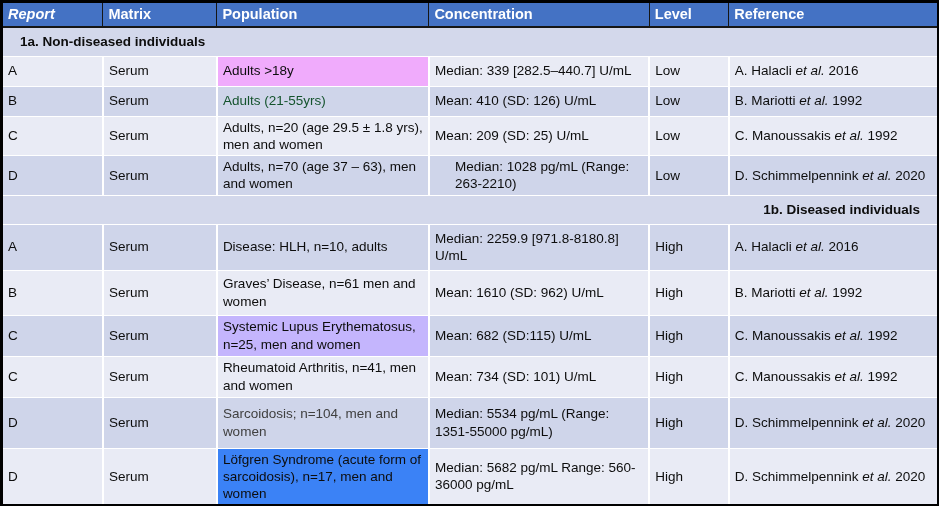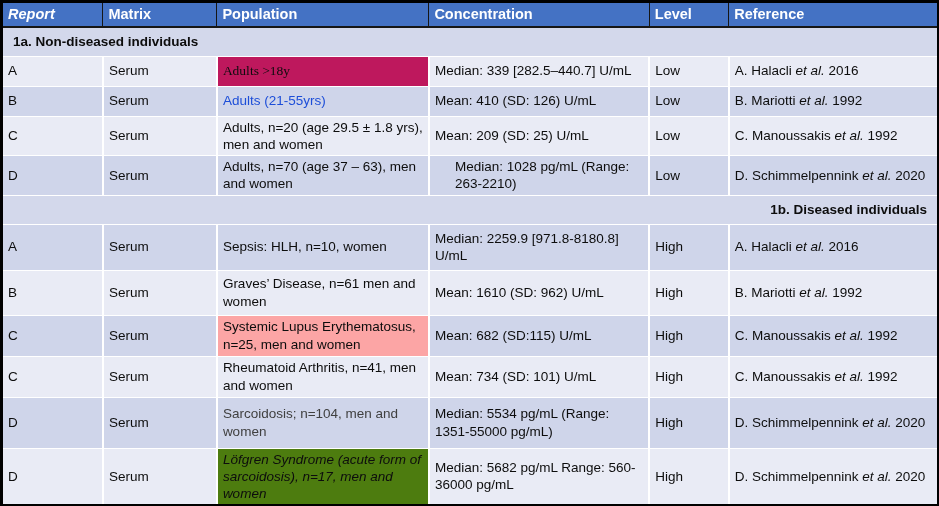--- a/index.html
+++ b/index.html
@@ -38,21 +38,21 @@
     padding: 2px 5px;
     vertical-align: middle;
     border-left: 2px solid #fff;
     border-top: 1.5px solid #fff;
     overflow: hidden;
   }
   td:first-child { border-left: none; }
   tr.section-row td {
     font-weight: bold;
     border-left: none;
-    padding: 3px 10px;
+    padding: 3px 17px;
   }
   .ital { font-style: italic; }
 </style>
 </head>
 <body>
 
 <div class="frame">
   <table>
     <colgroup>
       <col style="width:10.7%">
@@ -72,29 +72,29 @@
         <th style="background: rgb(68, 114, 196); color: rgb(255, 255, 255); margin-top: 32px;">Reference</th>
       </tr>
     </thead>
     <tbody>
         <tr class="section-row" style="height: 29px;">
           <td colspan="6" style="background: rgb(211, 216, 235); color: rgb(13, 13, 13);">1a. Non-diseased individuals</td>
         </tr>
         <tr style="height: 30px;">
           <td style="background: rgb(233, 235, 245); color: rgb(13, 13, 13);">A</td>
           <td style="background: rgb(233, 235, 245); color: rgb(13, 13, 13);">Serum</td>
-          <td style="background: #be185d; color: rgb(13, 13, 13); font-family: Liberation Serif, serif;">Adults &gt;18y</td>
+          <td style="background: #f0abfc; color: rgb(13, 13, 13);">Adults &gt;18y</td>
           <td style="background: rgb(233, 235, 245); color: rgb(13, 13, 13);">Median: 339 [282.5–440.7] U/mL</td>
           <td style="background: rgb(233, 235, 245); color: rgb(13, 13, 13);">Low</td>
           <td style="background: rgb(233, 235, 245); color: rgb(13, 13, 13);"><span>A. Halacli </span><span class="ital">et al.</span><span> 2016</span></td>
         </tr>
         <tr style="height: 30px;">
           <td style="background: rgb(207, 213, 234); color: rgb(13, 13, 13);">B</td>
           <td style="background: rgb(207, 213, 234); color: rgb(13, 13, 13);">Serum</td>
-          <td style="background: rgb(207, 213, 234); color: #1d4ed8;">Adults (21-55yrs)</td>
+          <td style="background: rgb(207, 213, 234); color: #14532d;">Adults (21-55yrs)</td>
           <td style="background: rgb(207, 213, 234); color: rgb(13, 13, 13);">Mean: 410 (SD: 126) U/mL</td>
           <td style="background: rgb(207, 213, 234); color: rgb(13, 13, 13);">Low</td>
           <td style="background: rgb(207, 213, 234); color: rgb(13, 13, 13);"><span>B. Mariotti </span><span class="ital">et al.</span><span> 1992</span></td>
         </tr>
         <tr style="height: 37px;">
           <td style="background: rgb(233, 235, 245); color: rgb(13, 13, 13);">C</td>
           <td style="background: rgb(233, 235, 245); color: rgb(13, 13, 13);">Serum</td>
           <td style="background: rgb(233, 235, 245); color: rgb(13, 13, 13);">Adults, n=20 (age 29.5 ± 1.8 yrs), men and women</td>
           <td style="background: rgb(233, 235, 245); color: rgb(13, 13, 13);">Mean: 209 (SD: 25) U/mL</td>
           <td style="background: rgb(233, 235, 245); color: rgb(13, 13, 13);">Low</td>
@@ -107,37 +107,37 @@
           <td style="background: rgb(207, 213, 234); color: rgb(13, 13, 13); padding-left: 25px;">Median: 1028 pg/mL (Range: 263-2210)</td>
           <td style="background: rgb(207, 213, 234); color: rgb(13, 13, 13);">Low</td>
           <td style="background: rgb(207, 213, 234); color: rgb(13, 13, 13);"><span>D. Schimmelpennink </span><span class="ital">et al.</span><span> 2020</span></td>
         </tr>
         <tr class="section-row" style="height: 29px;">
           <td colspan="6" style="background: rgb(211, 216, 235); color: rgb(13, 13, 13); text-align: right;">1b. Diseased individuals</td>
         </tr>
         <tr style="height: 46px;">
           <td style="background: rgb(207, 213, 234); color: rgb(13, 13, 13);">A</td>
           <td style="background: rgb(207, 213, 234); color: rgb(13, 13, 13);">Serum</td>
-          <td style="background: rgb(207, 213, 234); color: rgb(13, 13, 13);">Sepsis: HLH, n=10, women</td>
+          <td style="background: rgb(207, 213, 234); color: rgb(13, 13, 13);">Disease: HLH, n=10, adults</td>
           <td style="background: rgb(207, 213, 234); color: rgb(13, 13, 13);">Median: 2259.9 [971.8-8180.8] U/mL</td>
           <td style="background: rgb(207, 213, 234); color: rgb(13, 13, 13);">High</td>
           <td style="background: rgb(207, 213, 234); color: rgb(13, 13, 13);"><span>A. Halacli </span><span class="ital">et al.</span><span> 2016</span></td>
         </tr>
         <tr style="height: 45px;">
           <td style="background: rgb(233, 235, 245); color: rgb(13, 13, 13);">B</td>
           <td style="background: rgb(233, 235, 245); color: rgb(13, 13, 13);">Serum</td>
           <td style="background: rgb(233, 235, 245); color: rgb(13, 13, 13);">Graves’ Disease, n=61 men and women</td>
           <td style="background: rgb(233, 235, 245); color: rgb(13, 13, 13);">Mean: 1610 (SD: 962) U/mL</td>
           <td style="background: rgb(233, 235, 245); color: rgb(13, 13, 13);">High</td>
           <td style="background: rgb(233, 235, 245); color: rgb(13, 13, 13);"><span>B. Mariotti </span><span class="ital">et al.</span><span> 1992</span></td>
         </tr>
         <tr style="height: 41px;">
           <td style="background: rgb(207, 213, 234); color: rgb(13, 13, 13);">C</td>
           <td style="background: rgb(207, 213, 234); color: rgb(13, 13, 13);">Serum</td>
-          <td style="background: #fca5a5; color: rgb(13, 13, 13); margin-top: 8px;">Systemic Lupus Erythematosus, n=25, men and women</td>
+          <td style="background: #c4b5fd; color: rgb(13, 13, 13); margin-top: 8px;">Systemic Lupus Erythematosus, n=25, men and women</td>
           <td style="background: rgb(207, 213, 234); color: rgb(13, 13, 13);">Mean: 682 (SD:115) U/mL</td>
           <td style="background: rgb(207, 213, 234); color: rgb(13, 13, 13);">High</td>
           <td style="background: rgb(207, 213, 234); color: rgb(13, 13, 13);"><span>C. Manoussakis </span><span class="ital">et al.</span><span> 1992</span></td>
         </tr>
         <tr style="height: 41px;">
           <td style="background: rgb(233, 235, 245); color: rgb(13, 13, 13);">C</td>
           <td style="background: rgb(233, 235, 245); color: rgb(13, 13, 13);">Serum</td>
           <td style="background: rgb(233, 235, 245); color: rgb(13, 13, 13);">Rheumatoid Arthritis, n=41, men and women</td>
           <td style="background: rgb(233, 235, 245); color: rgb(13, 13, 13);">Mean: 734 (SD: 101) U/mL</td>
           <td style="background: rgb(233, 235, 245); color: rgb(13, 13, 13);">High</td>
@@ -147,20 +147,20 @@
           <td style="background: rgb(207, 213, 234); color: rgb(13, 13, 13);">D</td>
           <td style="background: rgb(207, 213, 234); color: rgb(13, 13, 13);">Serum</td>
           <td style="background: rgb(207, 213, 234); color: #404040;">Sarcoidosis; n=104, men and women</td>
           <td style="background: rgb(207, 213, 234); color: rgb(13, 13, 13);">Median: 5534 pg/mL (Range: 1351-55000 pg/mL)</td>
           <td style="background: rgb(207, 213, 234); color: rgb(13, 13, 13);">High</td>
           <td style="background: rgb(207, 213, 234); color: rgb(13, 13, 13);"><span>D. Schimmelpennink </span><span class="ital">et al.</span><span> 2020</span></td>
         </tr>
         <tr style="height: 56px;">
           <td style="background: rgb(233, 235, 245); color: rgb(13, 13, 13);">D</td>
           <td style="background: rgb(233, 235, 245); color: rgb(13, 13, 13);">Serum</td>
-          <td style="background: #4d7c0f; color: rgb(13, 13, 13); font-style: italic;">Löfgren Syndrome (acute form of sarcoidosis), n=17, men and women</td>
+          <td style="background: #3b82f6; color: rgb(13, 13, 13);">Löfgren Syndrome (acute form of sarcoidosis), n=17, men and women</td>
           <td style="background: rgb(233, 235, 245); color: rgb(13, 13, 13);">Median: 5682 pg/mL Range: 560-36000 pg/mL</td>
           <td style="background: rgb(233, 235, 245); color: rgb(13, 13, 13);">High</td>
           <td style="background: rgb(233, 235, 245); color: rgb(13, 13, 13);"><span>D. Schimmelpennink </span><span class="ital">et al.</span><span> 2020</span></td>
         </tr>
       </tbody>
   </table>
 </div>
 
 </body></html>

